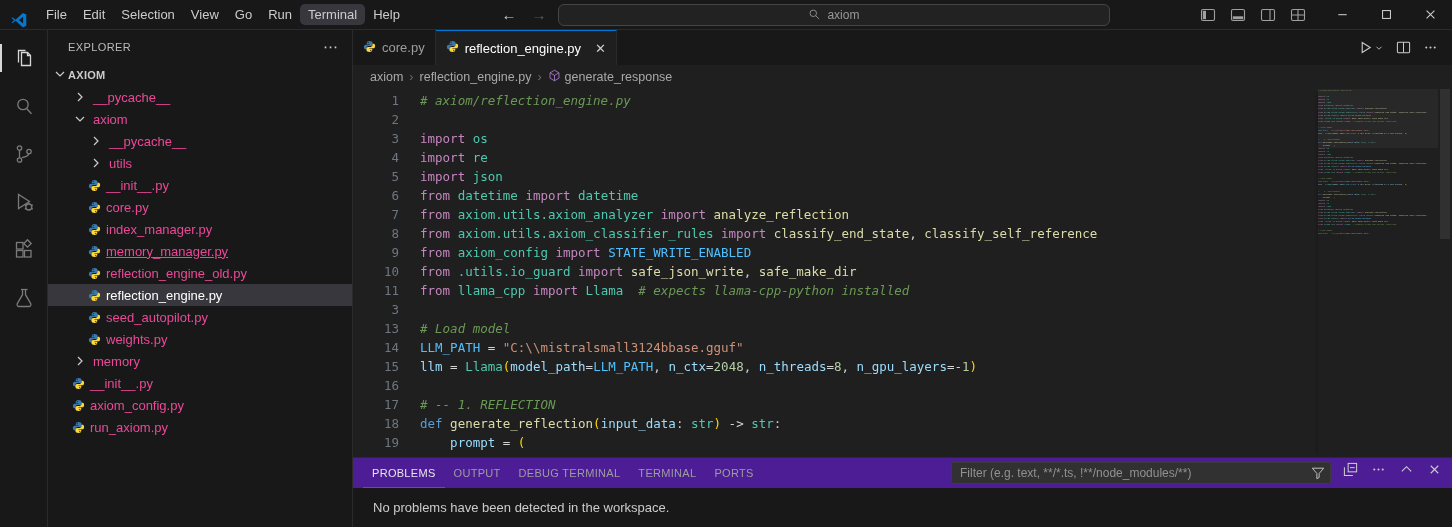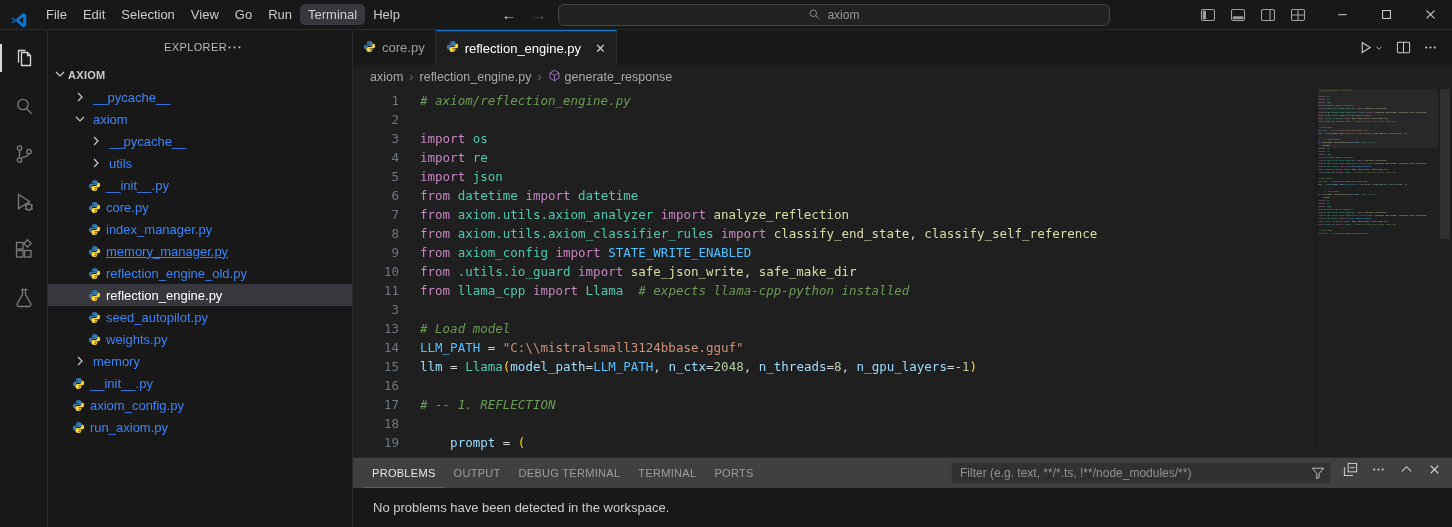--- a/index.html
+++ b/index.html
@@ -29,26 +29,26 @@
 
   
   .activitybar{width:48px;background:#181818;border-right:1px solid #2b2b2b;display:flex;flex-direction:column;align-items:center;padding-top:6px;gap:4px}
   .ab-item{width:48px;height:44px;display:flex;align-items:center;justify-content:center;color:#7a7a7a;position:relative}
   .ab-item.active{color:#d7d7d7}
   .ab-item.active:before{content:"";position:absolute;left:0;top:8px;bottom:8px;width:2px;background:#d7d7d7}
   .ab-item svg{width:24px;height:24px}
 
   
   .sidebar{width:305px;background:#181818;border-right:1px solid #2b2b2b;display:flex;flex-direction:column}
-  .sb-header{height:34px;display:flex;align-items:center;justify-content:center;padding:0 14px 0 20px}
+  .sb-header{height:34px;display:flex;align-items:center;justify-content:space-between;padding:0 14px 0 20px}
   .sb-title{font-size:11px;color:#bbbbbb;letter-spacing:.4px}
   .sb-actions{color:#cccccc;font-size:15px}
   .sb-section{height:22px;display:flex;align-items:center;padding-left:4px;font-size:11px;font-weight:700;color:#cccccc;letter-spacing:.3px}
   .tree{flex:1;overflow:hidden}
-  .tree-row{height:22px;display:flex;align-items:center;font-size:13px;color:#3b82f6;white-space:nowrap;cursor:default}
+  .tree-row{height:22px;display:flex;align-items:center;font-size:13px;color:#ec4899;white-space:nowrap;cursor:default}
   .tree-row.selected{background:#37373d;color:#ffffff}
   .tree-row .t-ic{display:flex;align-items:center;margin-right:5px;flex:0 0 auto}
   .chev svg{width:16px;height:16px}
   .pyic svg{width:13px;height:13px}
 
   
   .editor{flex:1;display:flex;flex-direction:column;min-width:0;background:#1f1f1f}
 
   .tabbar{height:35px;background:#181818;display:flex;justify-content:space-between;flex:0 0 35px}
   .tabs{display:flex;height:100%}
@@ -75,21 +75,21 @@
   .tk-txt{color:#cccccc}.tk-par{color:#ffd700}
 
   .minimap{position:absolute;top:0;right:14px;width:120px;height:100%;overflow:hidden;opacity:.85;box-shadow:-4px 0 4px -4px rgba(0,0,0,.4)}
   .mm-inner{transform:scale(0.16);transform-origin:0 0;width:750px}
   .mm-line{white-space:pre;font-family:"DejaVu Sans Mono","Liberation Mono",monospace;font-size:12.5px;line-height:19px;height:19px}
   .mm-slider{position:absolute;top:0;left:0;right:0;height:59px;background:rgba(255,255,255,.05)}
   .scrollbar{position:absolute;top:0;right:0;width:14px;height:100%}
   .scroll-thumb{position:absolute;top:0;left:2px;width:10px;height:150px;background:rgba(121,121,121,.2)}
 
   
-  .panel{height:70px;border-top:1px solid #2b2b2b;background:#404040;flex:0 0 70px;display:flex;flex-direction:column}
+  .panel{height:70px;border-top:1px solid #2b2b2b;background:#4c1d95;flex:0 0 70px;display:flex;flex-direction:column}
   .panel-header{height:30px;display:flex;align-items:center;justify-content:space-between;padding-left:10px}
   .panel-tabs{display:flex;height:100%}
   .panel-tab{height:100%;display:flex;align-items:center;padding:0 9px;font-size:11px;letter-spacing:.3px;color:#9d9d9d;border-bottom:1px solid transparent}
   .panel-tab.active{color:#e7e7e7;border-bottom:1px solid #0078d4}
   .panel-right{display:flex;align-items:flex-start;gap:12px;padding-right:10px}
   .filterbox{position:relative}
   .filterbox input{width:380px;height:22px;background:#313131;border:1px solid #3c3c3c;border-radius:2px;color:#cccccc;font-size:12px;padding:0 26px 0 8px;font-family:"Liberation Sans",sans-serif;outline:none}
   .filterbox input::placeholder{color:#919191}
   .filter-ic{position:absolute;right:6px;top:4px;display:flex;color:#c5c5c5}
   .panel-icons{display:flex;align-items:center;gap:13px;color:#cccccc}
@@ -507,20 +507,21 @@
             <div class="code-line">
               <span class="ln">16</span>
               <span class="lt"></span>
             </div>
             <div class="code-line">
               <span class="ln">17</span>
               <span class="lt"><span class="tk-cm"># -- 1. REFLECTION</span></span>
             </div>
             <div class="code-line">
               <span class="ln">18</span>
+              <span class="lt"><span class="tk-kw2">def </span><span class="tk-func">generate_reflection</span><span class="tk-par">(</span><span class="tk-param">input_data</span><span class="tk-txt">: </span><span class="tk-mod">str</span><span class="tk-par">)</span><span class="tk-op"> -&gt; </span><span class="tk-mod">str</span><span class="tk-txt">:</span></span>
             </div>
             <div class="code-line">
               <span class="ln">19</span>
               <span class="lt"><span class="tk-txt">    </span><span class="tk-var">prompt</span><span class="tk-op"> = </span><span class="tk-par">(</span></span>
             </div>
           </div>
         <div class="minimap">
           <div class="mm-inner" id="mmInner">
               <div class="mm-line"><span class="tk-cm"># axiom/reflection_engine.py</span></div>
               <div class="mm-line"></div>

